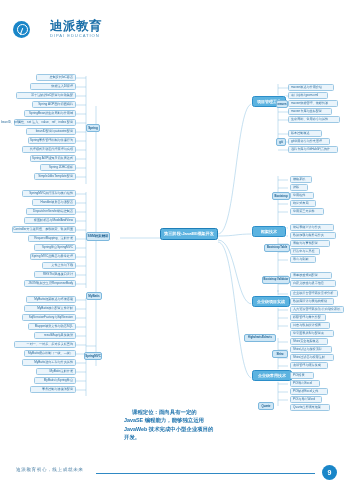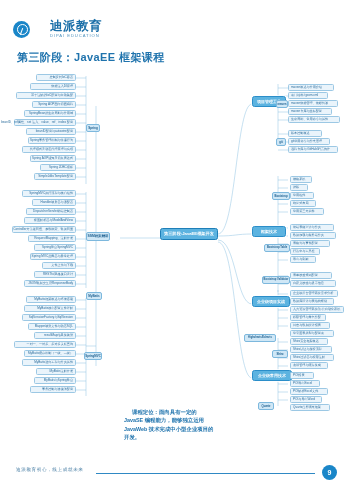--- a/index.html
+++ b/index.html
@@ -97,21 +97,20 @@
 <div class="slide">
 
   <div class="logo">
     <div class="logo-mark"></div>
     <div class="logo-txt">
       <div class="logo-cn">迪派教育</div>
       <div class="logo-en">DIPAI EDUCATION</div>
     </div>
   </div>
 
-  <div class="title">第三阶段：JavaEE 框架课程</div>
 
   <div class="map">
     <svg width="350" height="350">
       <g fill="none" stroke="#8fc2e2" stroke-width="0.5">
 
         <path d="M160 172 L120 172"></path>
 
         <path d="M108 172 L96 172 M96 40 L96 300"></path>
 
         <path d="M96 62 L86 62 M86 10 L86 118"></path>

